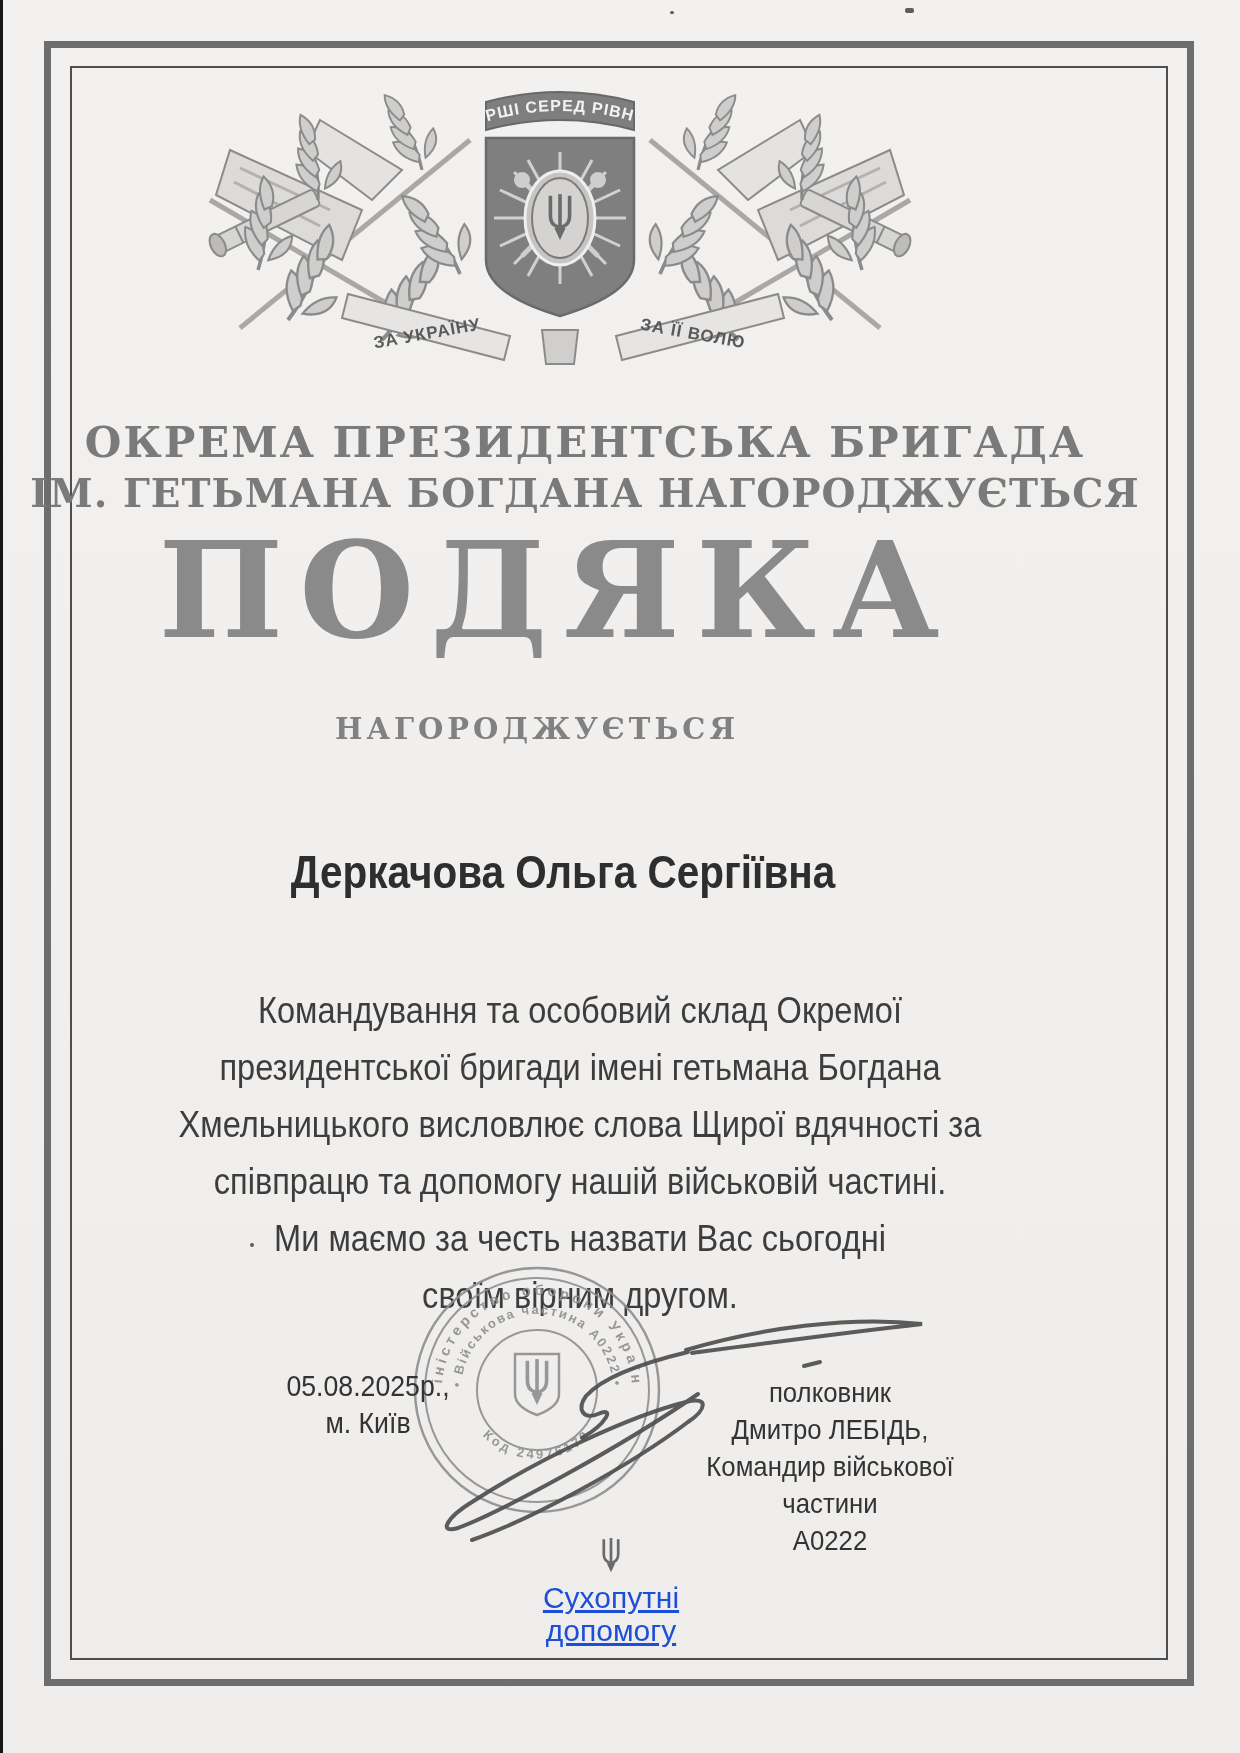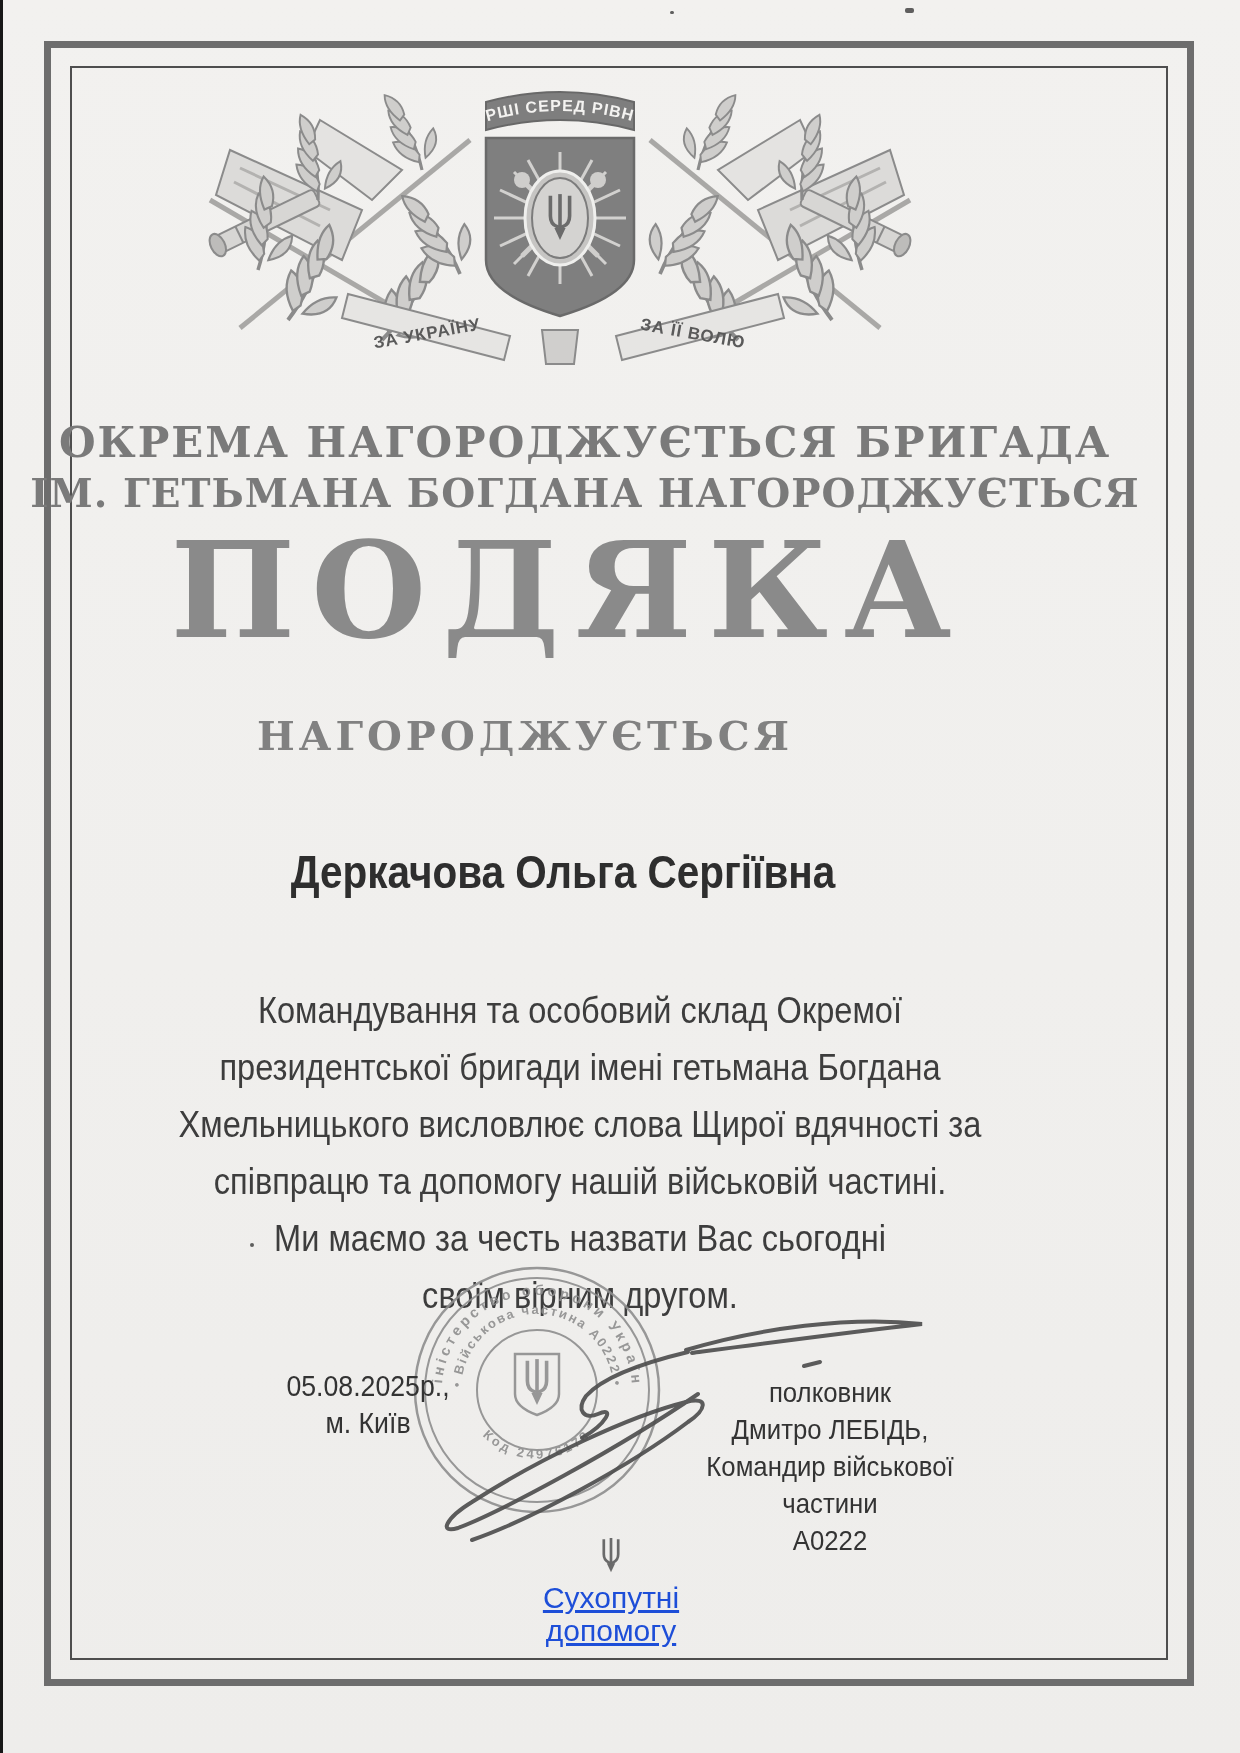--- a/index.html
+++ b/index.html
@@ -14,28 +14,28 @@
   .frame-outer{left:44px;top:41px;right:46px;bottom:67px;border:7px solid #6d6d6d;}
   .frame-inner{left:70px;top:66px;right:72px;bottom:93px;border:2px solid #4e4e4e;}
   .ctext{text-align:center;}
   .hdr{
     left:0;width:1170px;color:#7a7a7a;
     font-family:"DejaVu Serif",serif;font-weight:700;
     letter-spacing:2px;font-size:42px;line-height:46px;
   }
   .hdr2{top:470px;font-size:39px;letter-spacing:1px;}
   .big-title{
-    left:16px;width:1106px;top:516px;color:#8a8a8a;
+    left:4px;width:1106px;top:516px;color:#8a8a8a;
     font-family:"DejaVu Serif",serif;font-weight:700;
     font-size:132px;line-height:150px;letter-spacing:16px;
   }
   .subtitle{
-    left:0;width:1050px;top:712px;color:#818181;
+    left:12px;width:1050px;top:712px;color:#818181;
     font-family:"DejaVu Serif",serif;font-weight:700;
-    font-size:40px;letter-spacing:4px;
+    font-size:29px;letter-spacing:4px;
   }
   .cond{transform:scaleX(0.88);transform-origin:50% 0;}
   .cond92{transform:scaleX(0.92);transform-origin:50% 0;}
   .recipient{
     left:0;width:1126px;top:845px;color:#2e2e2e;
     font-weight:700;font-size:46px;
   }
   .bodytext{
     left:0;width:1160px;top:982px;color:#3d3d3d;
     font-size:37px;line-height:57px;
@@ -156,21 +156,21 @@
     <path d="M372,252 h36 l-4,34 h-28 Z" fill="#d0cfcd" stroke="#8b8b8b" stroke-width="2"></path>
     <text font-size="17" font-weight="bold" fill="#5a5a5a" letter-spacing="1">
       <textPath href="#ribTextL" startOffset="50%" text-anchor="middle">ЗА УКРАЇНУ</textPath>
     </text>
     <text font-size="17" font-weight="bold" fill="#5a5a5a" letter-spacing="1">
       <textPath href="#ribTextR" startOffset="50%" text-anchor="middle">ЗА ЇЇ ВОЛЮ</textPath>
     </text>
   </g>
 </svg>
 
-<div class="abs ctext hdr" style="top:420px;">ОКРЕМА НАГОРОДЖУЄТЬСЯ БРИГАДА</div>
+<div class="abs ctext hdr" style="top:420px;">ОКРЕМА ПРЕЗИДЕНТСЬКА БРИГАДА</div>
 <div class="abs ctext hdr hdr2">ІМ. ГЕТЬМАНА БОГДАНА НАГОРОДЖУЄТЬСЯ</div>
 
 <div class="abs ctext big-title">ПОДЯКА</div>
 <div class="abs ctext subtitle">НАГОРОДЖУЄТЬСЯ</div>
 
 <div class="abs ctext recipient cond">Деркачова Ольга Сергіївна</div>
 
 <div class="abs ctext bodytext cond">
   <div>Командування та особовий склад Окремої</div>
   <div>президентської бригади імені гетьмана Богдана</div>

